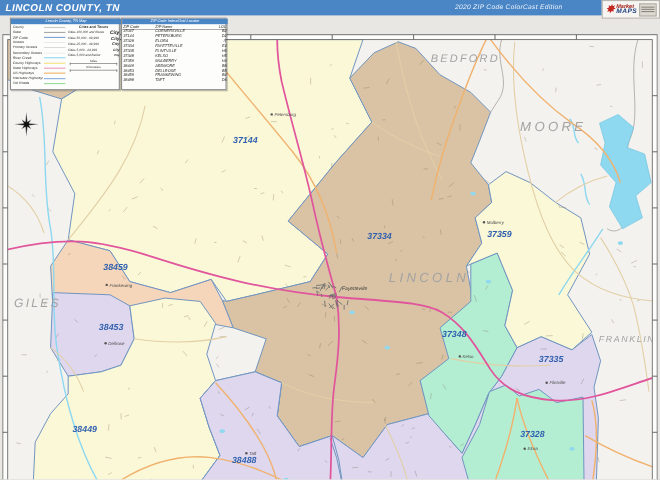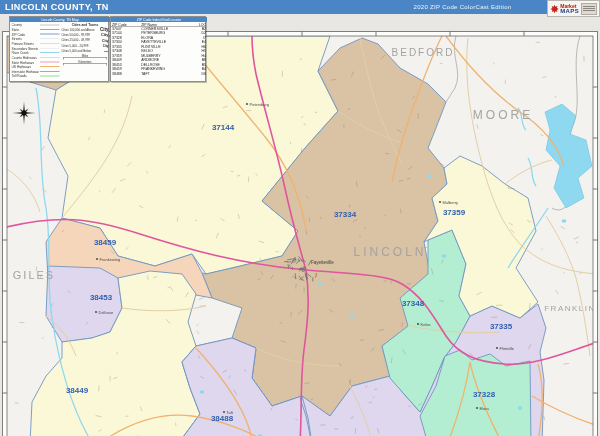--- a/index.html
+++ b/index.html
@@ -1,18 +1,18 @@
 <!DOCTYPE html>
 <html><head>
 <meta charset="utf-8">
 <style>
   html,body{margin:0;padding:0;background:#c9c7c3;}
   *{box-sizing:border-box;}
   #stage{position:relative;width:600px;height:436px;background:#e9e7e3;overflow:hidden;
-         font-family:"Liberation Sans",sans-serif;}
+         font-family:"Liberation Sans",sans-serif;font-style:italic;}
   
   #titlebar{position:absolute;left:0;top:0;width:600px;height:14px;background:#4a86c6;
             display:flex;align-items:center;}
   #title-left{color:#fff;font-size:9px;font-weight:bold;letter-spacing:.4px;padding-left:5px;
               white-space:nowrap;}
   #title-right{position:absolute;left:380px;width:165px;text-align:center;color:#eef4fb;
                font-size:6px;letter-spacing:.3px;white-space:nowrap;}
   #logo{position:absolute;right:0;top:0;width:53px;height:17px;background:#f7f5f1;
         border:1px solid #b8b4ae;display:flex;align-items:center;z-index:30;}
   #logo .star{color:#c2271f;font-size:11px;line-height:10px;margin:0 1px 0 2px;}

